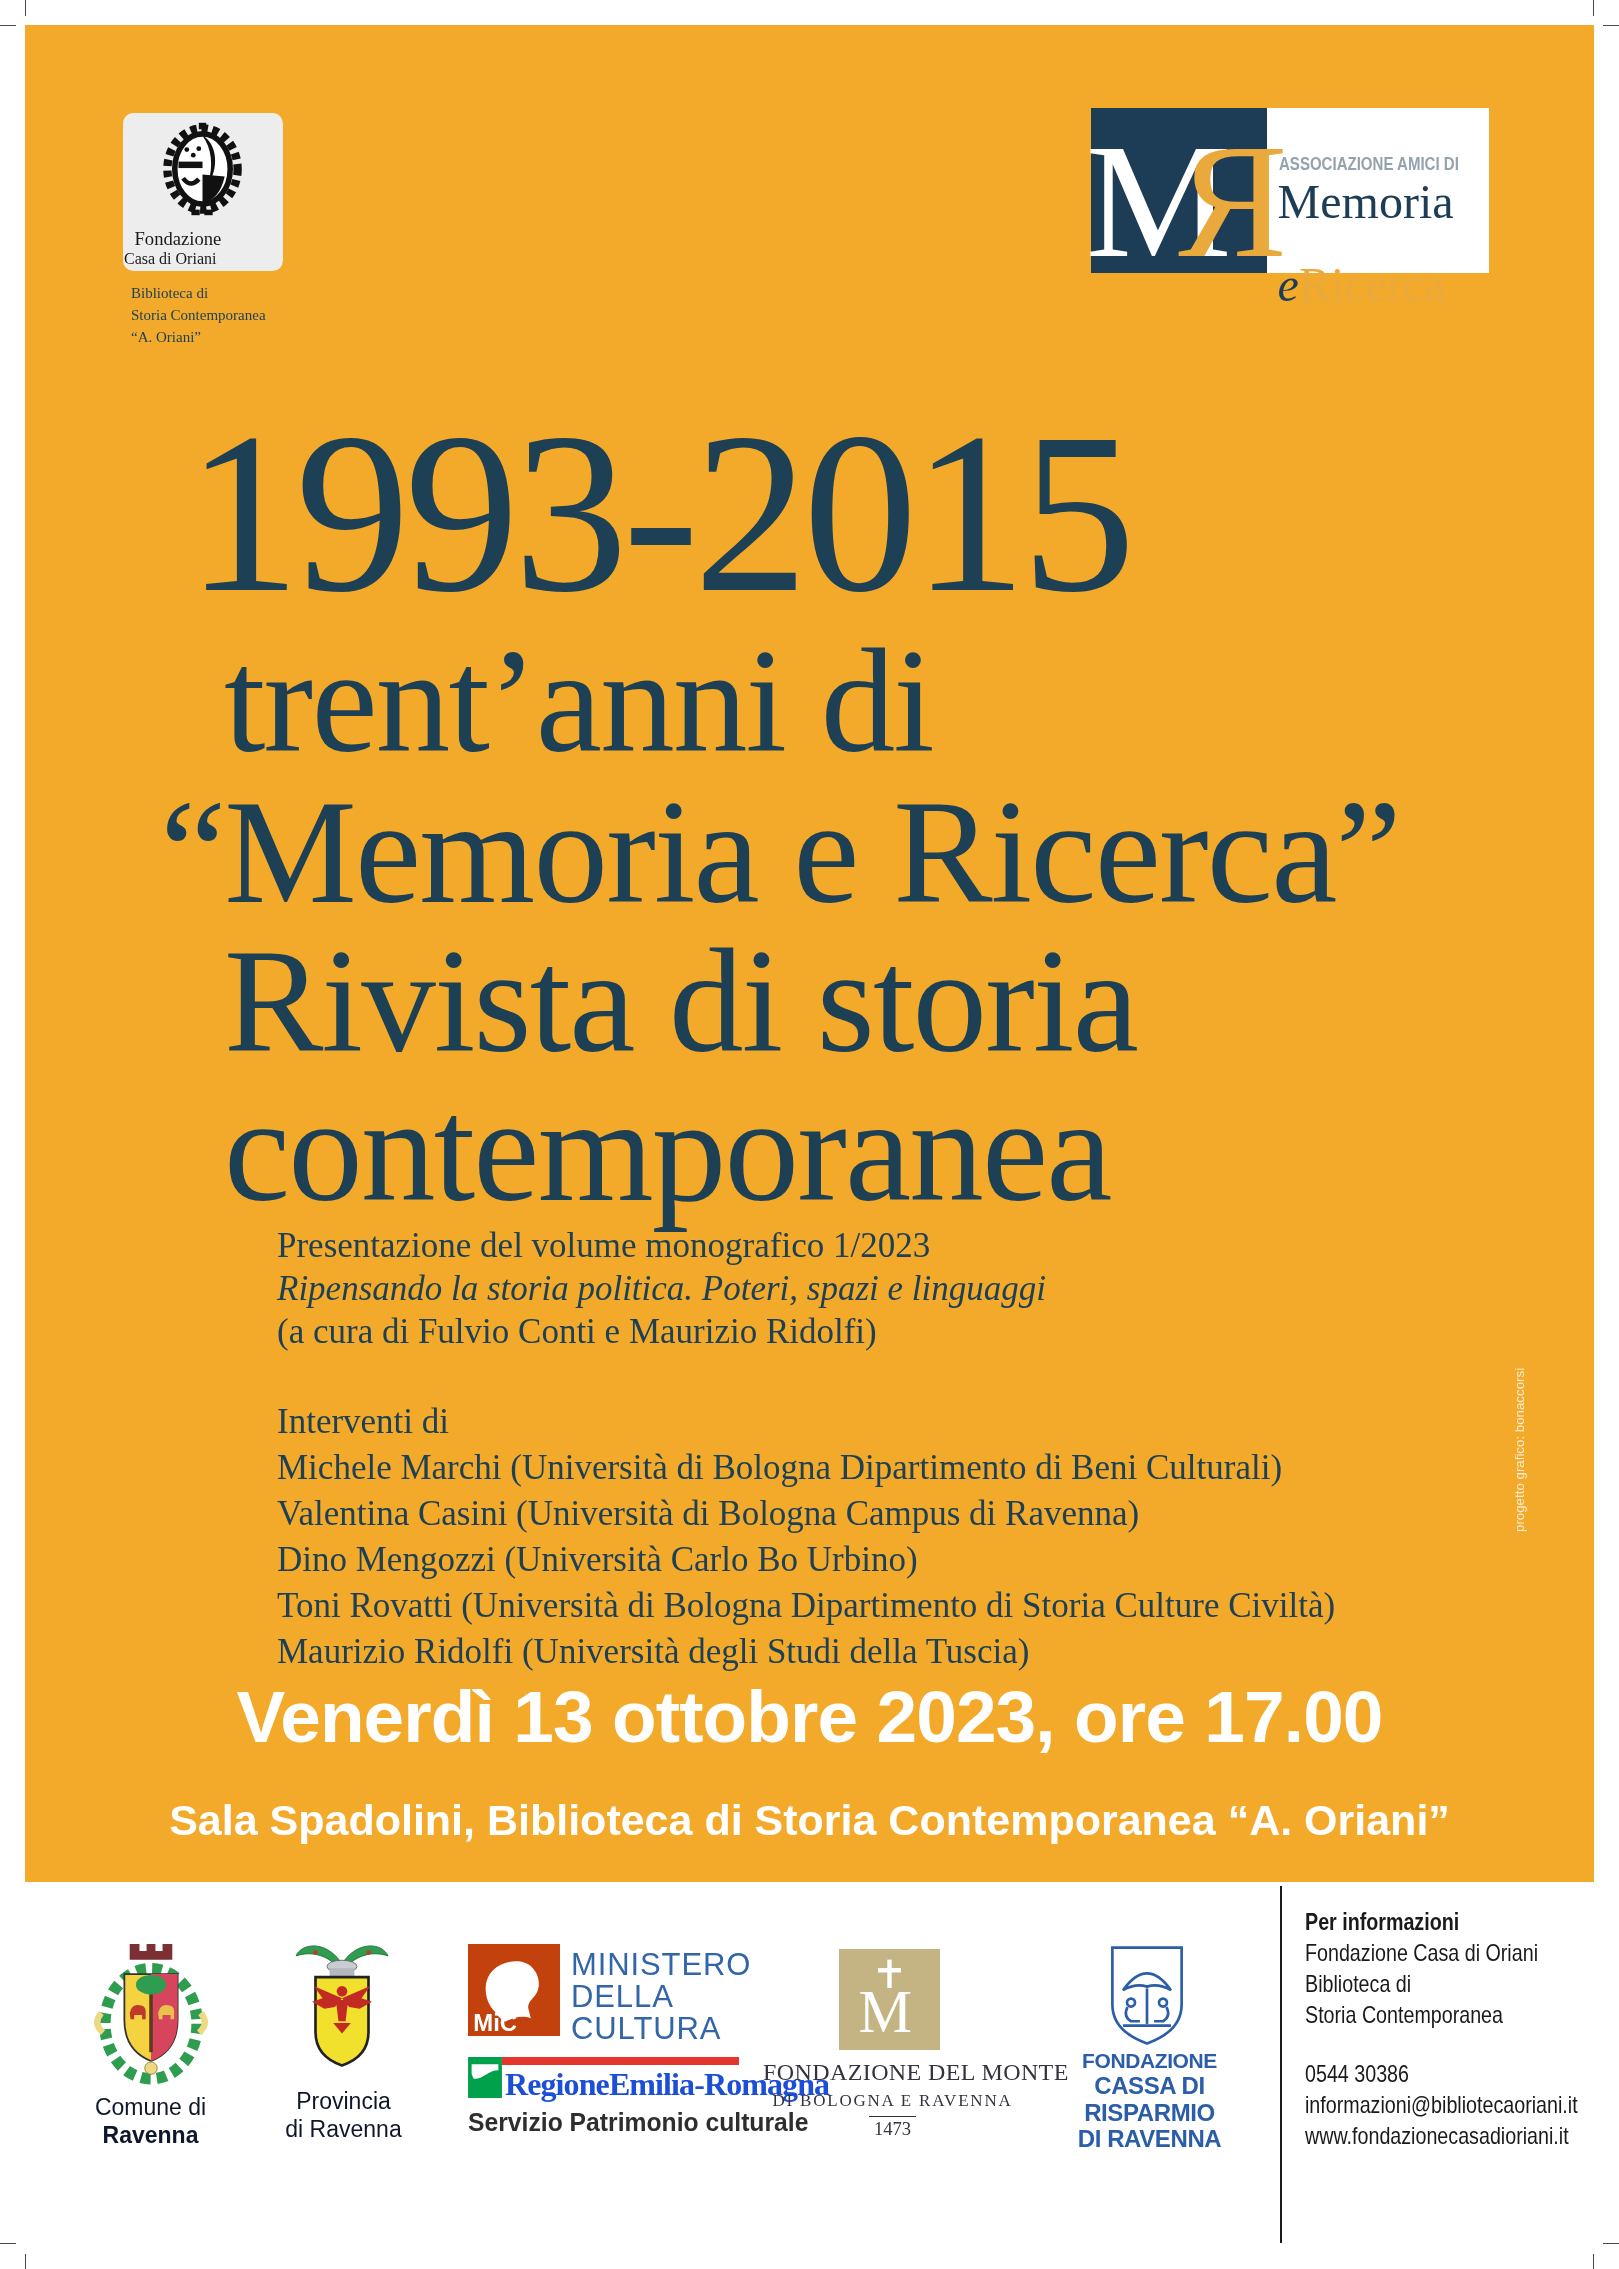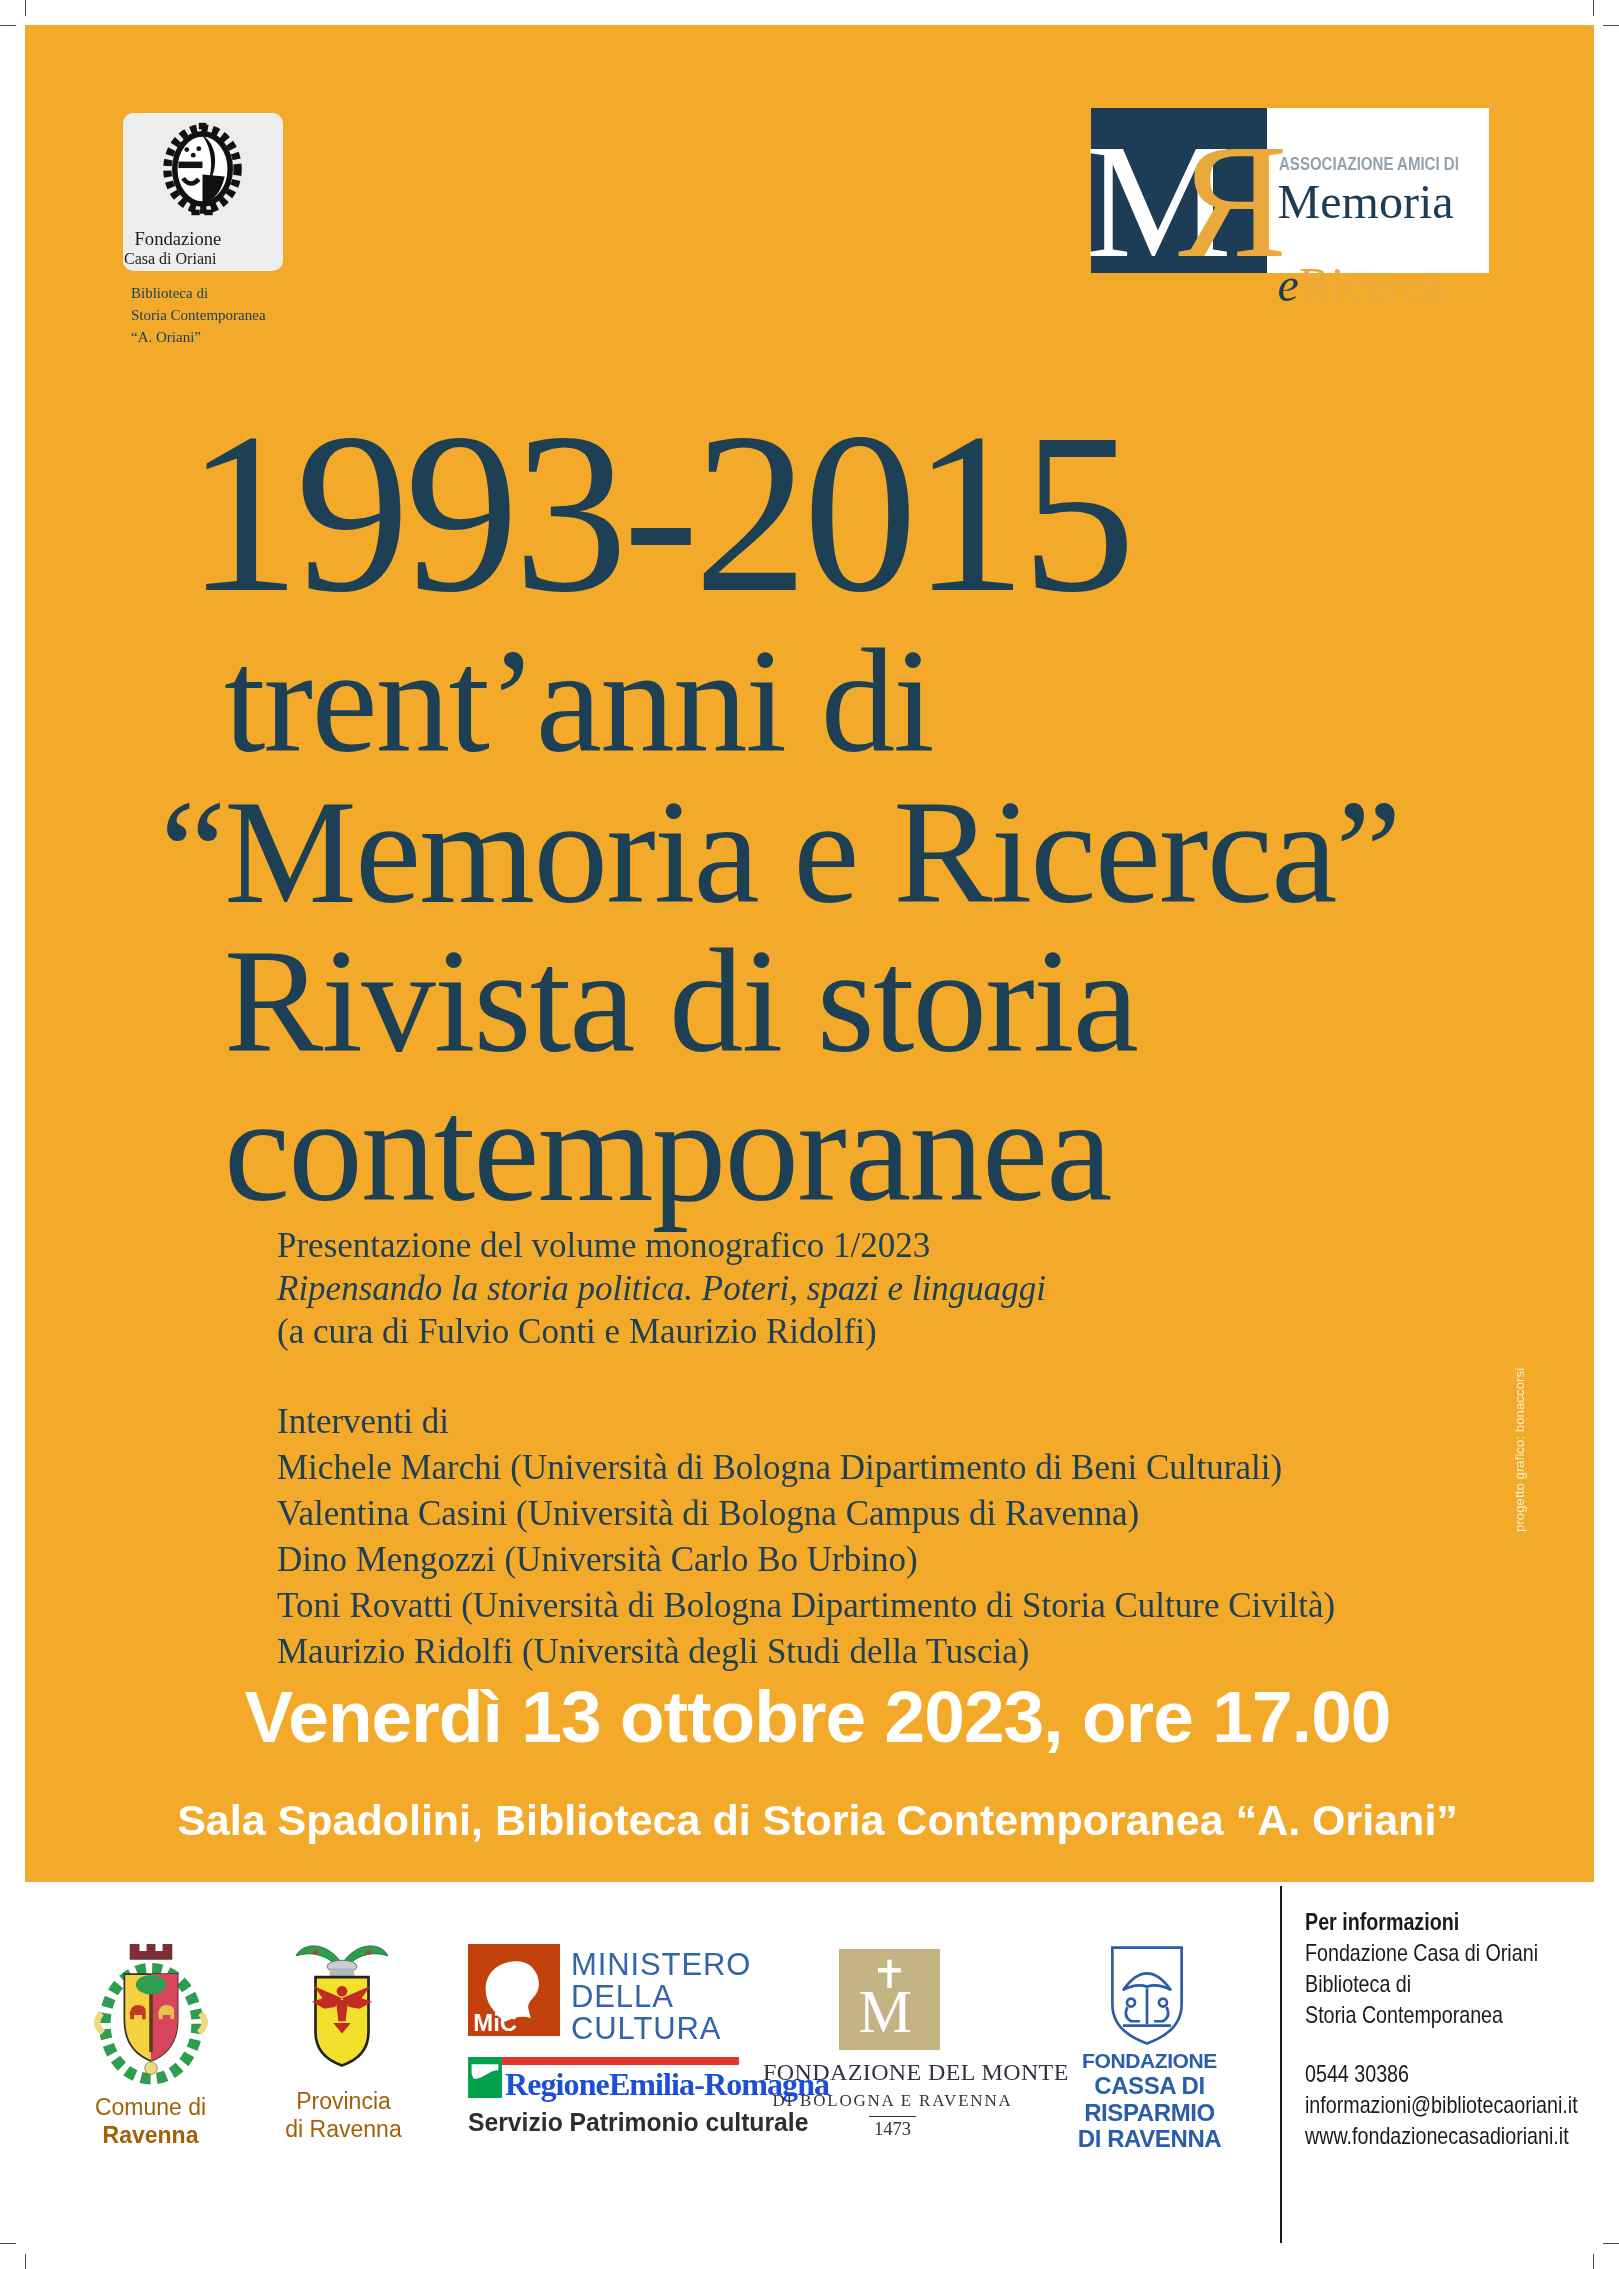--- a/index.html
+++ b/index.html
@@ -39,30 +39,30 @@
   .t3{left:135px;top:752px;font-size:149px;letter-spacing:-1.8px;}
   .t4{left:199px;top:901px;font-size:149px;letter-spacing:-1.8px;}
   .t5{left:199px;top:1050px;font-size:149px;letter-spacing:-1.8px;}
 
   .presentation{position:absolute;left:252px;top:1199px;font-family:"Liberation Serif",serif;
                 font-size:35px;line-height:43px;color:#1E4055;}
   .presentation .it{font-style:italic;}
   .speakers{position:absolute;left:252px;top:1374px;font-family:"Liberation Serif",serif;
             font-size:35px;line-height:46px;color:#1E4055;}
 
-  .event{position:absolute;left:8px;top:1655px;width:1569px;text-align:center;color:#ffffff;}
+  .event{position:absolute;left:0;top:1655px;width:1569px;text-align:center;color:#ffffff;}
   .event-date{font-size:73px;font-weight:bold;line-height:1;letter-spacing:-0.9px;}
   .event-venue{font-size:43px;font-weight:bold;line-height:1;margin-top:46px;}
 
   .credit{position:absolute;left:1487px;top:1330px;height:177px;writing-mode:vertical-rl;
           transform:rotate(180deg);font-size:13.3px;color:rgba(255,255,255,.8);}
 
   
   .divider{position:absolute;left:1280px;top:1886px;width:1.8px;height:357px;background:#1a1a1a;}
-  .logo-label{position:absolute;color:#a16207;font-size:23px;line-height:28px;text-align:center;}
+  .logo-label{position:absolute;color:#0f172a;font-size:23px;line-height:28px;text-align:center;}
   .comune-svg{position:absolute;left:89px;top:1935px;}
   .comune-label{left:44px;top:2093px;width:213px;}
   .prov-svg{position:absolute;left:289px;top:1938px;}
   .prov-label{left:277px;top:2087px;width:133px;}
   .mic-box{position:absolute;left:468px;top:1944px;width:92px;height:92px;background:#c2410c;}
   .mic-lines{position:absolute;left:571px;top:1949px;font-size:31px;line-height:32px;color:#3365A9;letter-spacing:0.9px;}
   .rer-bar{position:absolute;left:502px;top:2057px;width:237px;height:8px;background:#E5362B;}
   .rer-glyph{position:absolute;left:468px;top:2057px;}
   .rer-name{position:absolute;left:505px;top:2066px;font-family:"Liberation Serif",serif;font-weight:bold;
             font-size:32px;color:#1d4ed8;letter-spacing:-0.9px;white-space:nowrap;}

